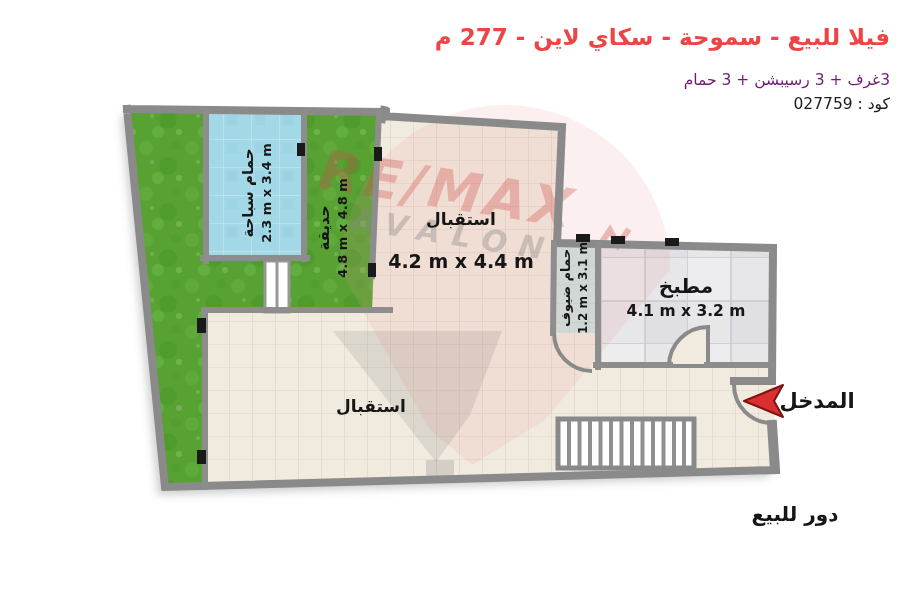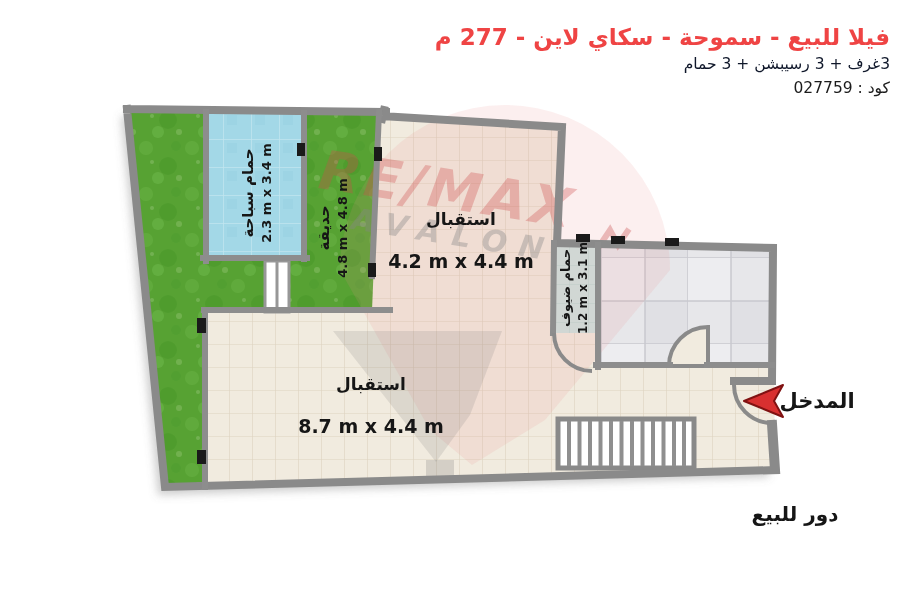--- a/index.html
+++ b/index.html
@@ -4,21 +4,21 @@
 <style>
   html,body{margin:0;padding:0;background:#ffffff;}
   .stage{
     position:relative;width:900px;height:600px;background:#ffffff;overflow:hidden;
     font-family:"DejaVu Sans",sans-serif;color:#161616;
   }
   .stage svg{position:absolute;left:0;top:0;}
   
   .hdr{position:absolute;top:24px;right:10px;text-align:right;direction:rtl;z-index:6;}
   .hdr .t{font-size:23px;font-weight:700;color:#ef4444;}
-  .hdr .s{font-size:15.5px;margin-top:5px;color:#0f172a;}
+  .hdr .s{font-size:15.5px;margin-top:21px;color:#701a75;}
   .hdr .c{font-size:15.5px;margin-top:6px;color:#1c1c1c;}
   
   .lbl{position:absolute;text-align:center;font-weight:700;line-height:1.2;white-space:nowrap;z-index:5;}
   .hor{transform:translate(-50%,-50%);}
   .rot{transform:translate(-50%,-50%) rotate(-90deg);}
   .nm-lg{font-size:17px;} .dm-lg{font-size:19px;margin-top:21px;direction:ltr;}
   .nm-md{font-size:20px;} .dm-md{font-size:15.5px;margin-top:4px;direction:ltr;}
   .nm-sm{font-size:15px;} .dm-sm{font-size:13px;margin-top:2px;direction:ltr;}
   .nm-xs{font-size:13px;} .dm-xs{font-size:12px;margin-top:2px;direction:ltr;}
   .entr{position:absolute;font-size:21px;font-weight:700;z-index:6;transform:translate(-50%,-50%);direction:rtl;}
@@ -158,23 +158,26 @@
   <div class="lbl hor" style="left:461px;top:241px;">
     <div class="nm-lg">استقبال</div>
     <div class="dm-lg">4.2 m x 4.4 m</div>
   </div>
 
   <div class="lbl rot" style="left:574px;top:288px;">
     <div class="nm-xs">حمام ضيوف</div>
     <div class="dm-xs">1.2 m x 3.1 m</div>
   </div>
 
+  <div class="lbl hor" style="left:686px;top:297px;">
+    <div class="nm-md">مطبخ</div>
+    <div class="dm-md">4.1 m x 3.2 m</div>
+  </div>
 
   <div class="lbl hor" style="left:371px;top:406px;">
     <div class="nm-lg">استقبال</div>
-    <div class="dm-lg">8.7 m x 4.4 m</div>
   </div>
 
   <div class="entr" style="left:817px;top:401px;">المدخل</div>
 
   <div class="floor" style="left:795px;top:514px;">دور للبيع</div>
 
 </div>
 
 </body></html>

